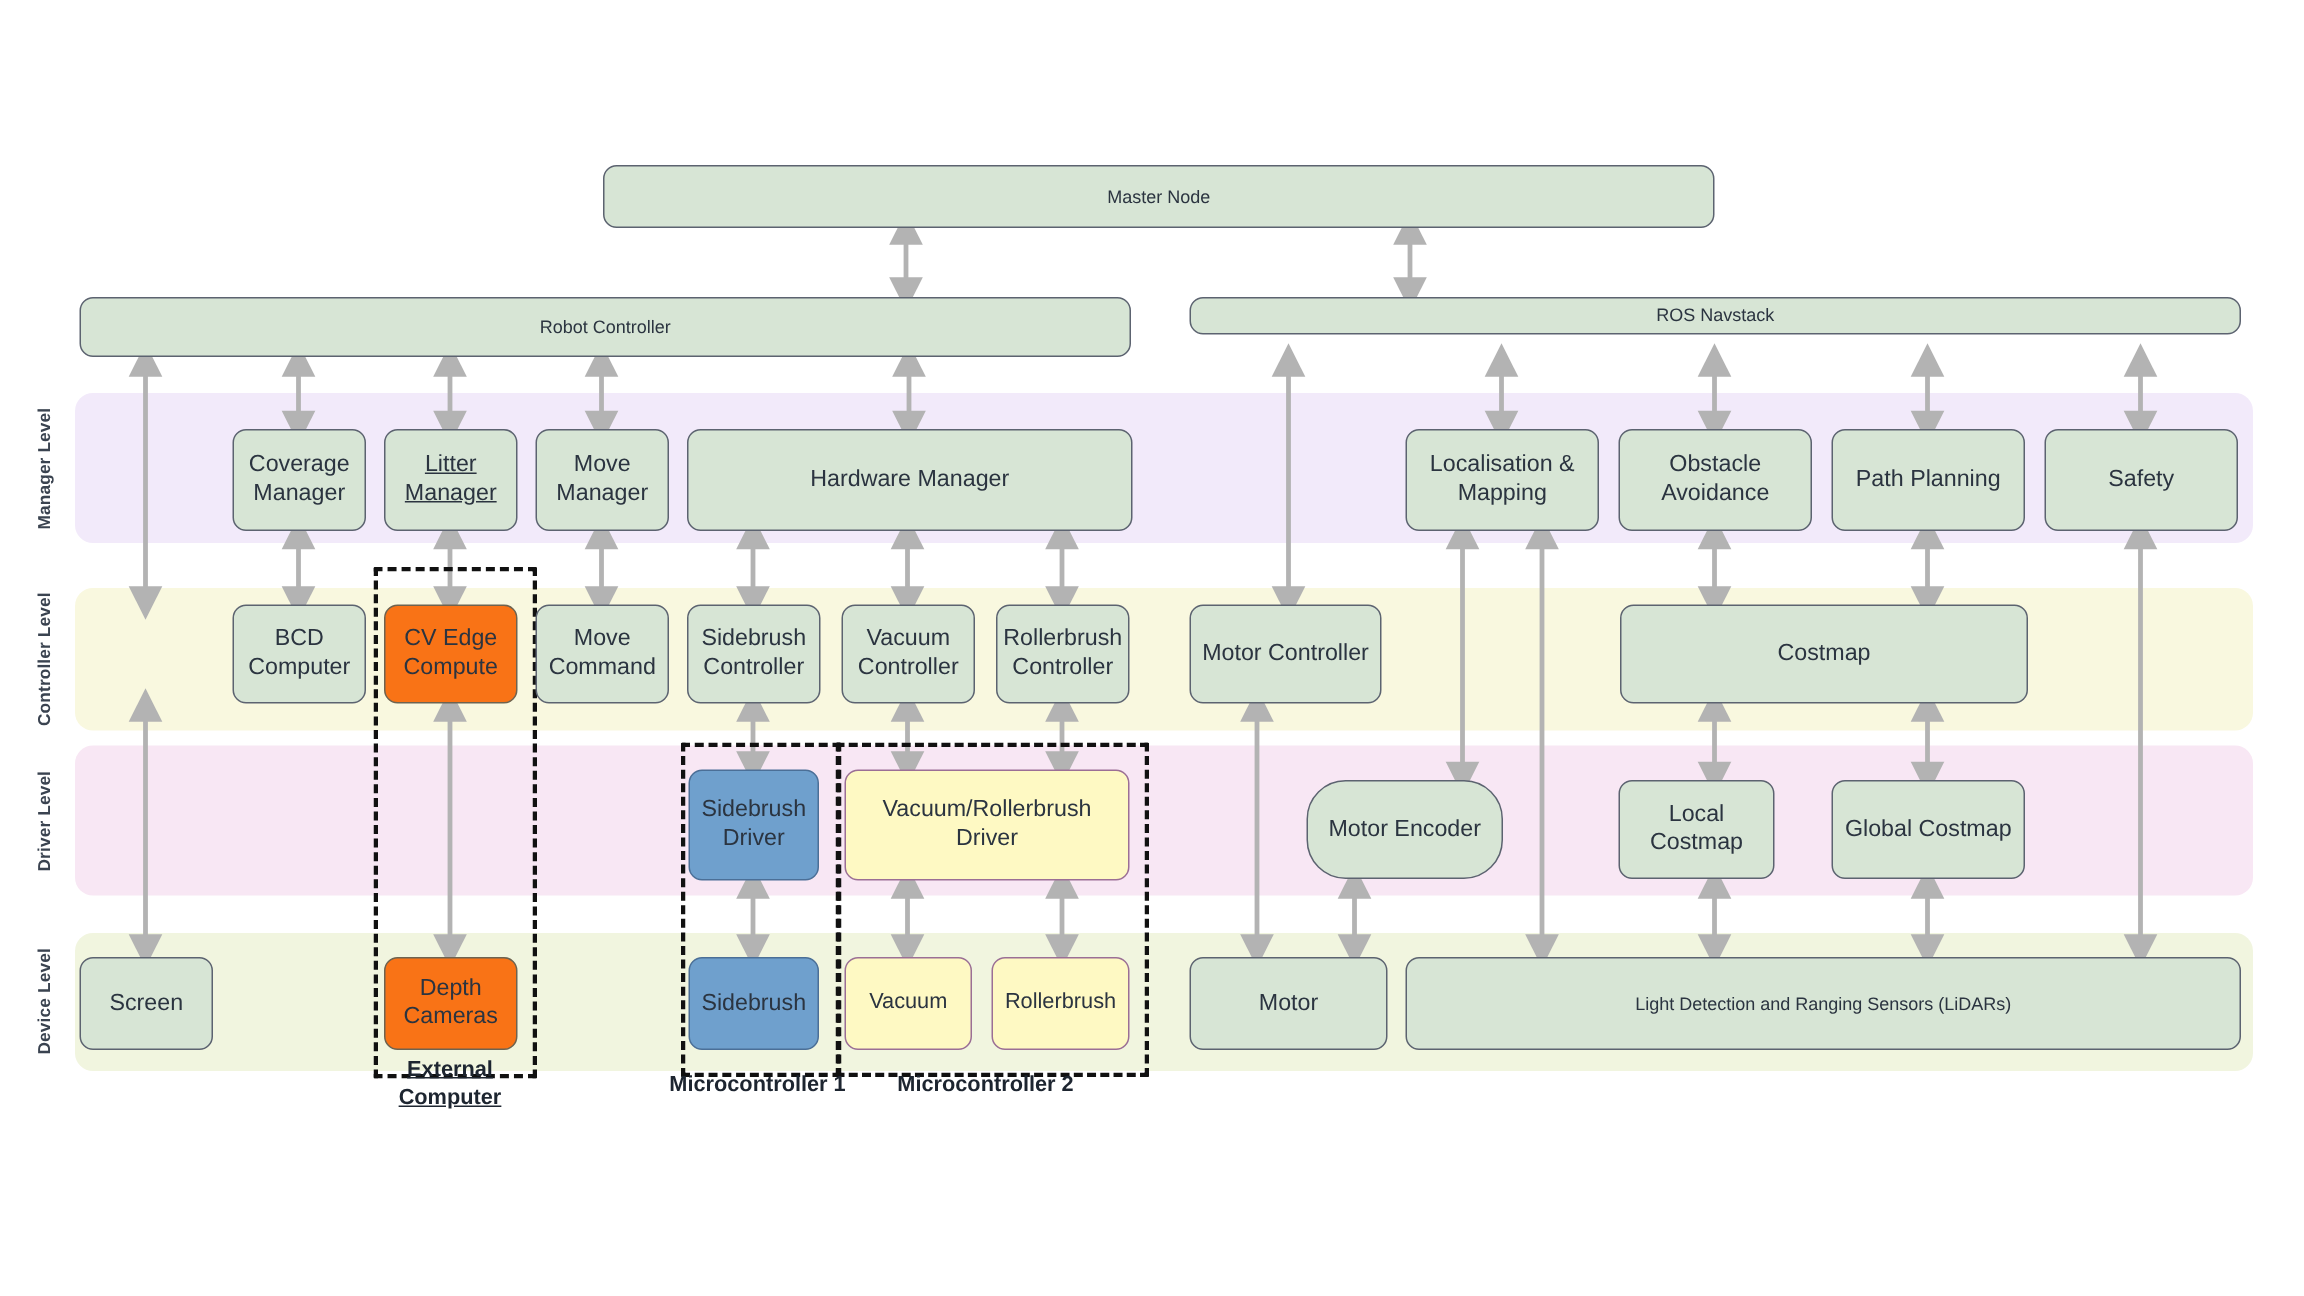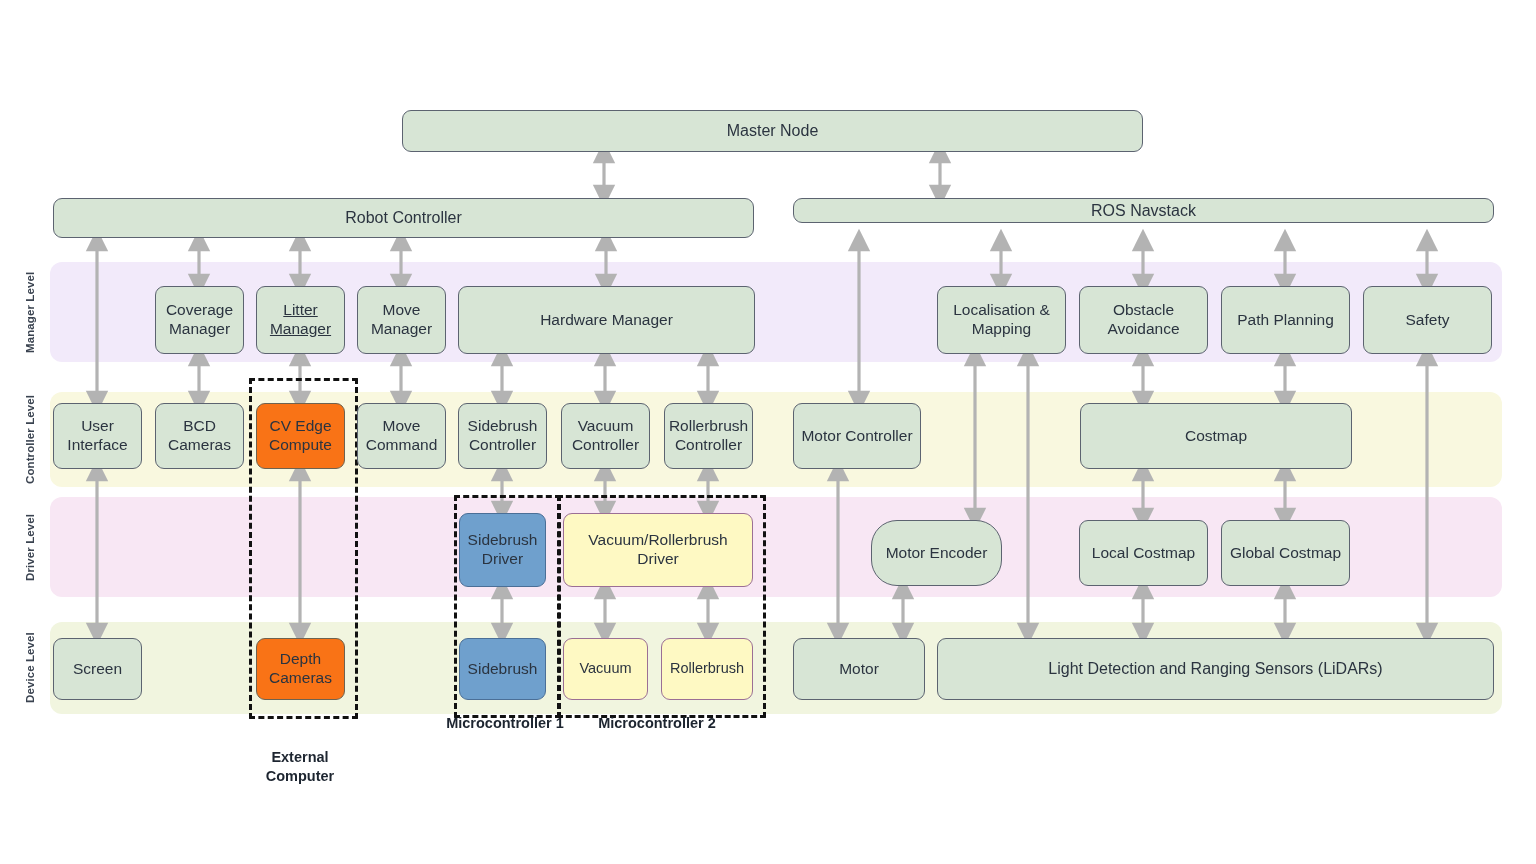--- a/index.html
+++ b/index.html
@@ -71,21 +71,21 @@
     border-radius: 9px;
     border: 1.4px solid #5c6370;
     background: #d7e5d5;
     font-size: 15.5px;
     line-height: 1.22;
     color: #2b3440;
     padding: 2px 5px;
     z-index: 5;
     white-space: pre-line;
   }
-  .node.wide { font-size: 16px; }
+  .node.wide { font-size: 12px; }
   .node.tan  { background: #f97316; border-color: #6e6350; }
   .node.blue { background: #6fa0cd; border-color: #4b6f97; }
   .node.pink { background: #fef9c3; border-color: #9b6f95; }
   .node.small { font-size: 14.5px; }
 </style>
 </head>
 <body>
 
 <div id="canvas">
 
@@ -158,21 +158,21 @@
       <line x1="1285" y1="470" x2="1285" y2="519"></line>
 
       <line x1="903" y1="588" x2="903" y2="634"></line>
 
       <line x1="1143" y1="588" x2="1143" y2="634"></line>
       <line x1="1285" y1="588" x2="1285" y2="634"></line>
     </g>
   </svg>
 
   <div class="dashgroup" style="left:249px; top:378px; width:103px; height:335px;"></div>
-  <div class="dashlabel" style="left:225px; top:748px; width:150px;">External
+  <div class="dashlabel" style="left:225px; top:704px; width:150px;text-decoration:underline;">External
 Computer</div>
 
   <div class="dashgroup" style="left:454px; top:495px; width:101px; height:217px;"></div>
   <div class="dashlabel" style="left:438px; top:714px; width:134px;">Microcontroller 1</div>
 
   <div class="dashgroup" style="left:557px; top:495px; width:203px; height:217px;"></div>
   <div class="dashlabel" style="left:590px; top:714px; width:134px;">Microcontroller 2</div>
 
   <div class="node wide" style="left:402px; top:110px; width:741px; height:42px;">Master Node</div>
   <div class="node wide" style="left:53px; top:198px; width:701px; height:40px;">Robot Controller</div>
@@ -186,45 +186,43 @@
 Manager</div>
   <div class="node" style="left:458px; top:286px; width:297px; height:68px;">Hardware Manager</div>
 
   <div class="node" style="left:937px; top:286px; width:129px; height:68px;">Localisation &amp;
 Mapping</div>
   <div class="node" style="left:1079px; top:286px; width:129px; height:68px;">Obstacle
 Avoidance</div>
   <div class="node" style="left:1221px; top:286px; width:129px; height:68px;">Path Planning</div>
   <div class="node" style="left:1363px; top:286px; width:129px; height:68px;">Safety</div>
 
-  <div class="node" style="left:53px; top:403px; width:89px; height:66px;">User
-Interface</div>
   <div class="node" style="left:155px; top:403px; width:89px; height:66px;">BCD
-Cameras</div>
+Computer</div>
   <div class="node tan" style="left:256px; top:403px; width:89px; height:66px;">CV Edge
 Compute</div>
   <div class="node" style="left:357px; top:403px; width:89px; height:66px;">Move
 Command</div>
   <div class="node" style="left:458px; top:403px; width:89px; height:66px;">Sidebrush
 Controller</div>
   <div class="node" style="left:561px; top:403px; width:89px; height:66px;">Vacuum
 Controller</div>
   <div class="node" style="left:664px; top:403px; width:89px; height:66px;">Rollerbrush
 Controller</div>
 
   <div class="node" style="left:793px; top:403px; width:128px; height:66px;">Motor Controller</div>
   <div class="node" style="left:1080px; top:403px; width:272px; height:66px;">Costmap</div>
 
   <div class="node blue" style="left:459px; top:513px; width:87px; height:74px;">Sidebrush
 Driver</div>
   <div class="node pink" style="left:563px; top:513px; width:190px; height:74px;">Vacuum/Rollerbrush
 Driver</div>
 
   <div class="node" style="left:871px; top:520px; width:131px; height:66px;border-radius:26px;">Motor Encoder</div>
-  <div class="node" style="left:1079px; top:520px; width:129px; height:66px;">Local Costmap</div>
+  <div class="node" style="left:1079px; top:520px; width:104px; height:66px;">Local Costmap</div>
   <div class="node" style="left:1221px; top:520px; width:129px; height:66px;">Global Costmap</div>
 
   <div class="node" style="left:53px; top:638px; width:89px; height:62px;">Screen</div>
   <div class="node tan" style="left:256px; top:638px; width:89px; height:62px;">Depth
 Cameras</div>
   <div class="node blue" style="left:459px; top:638px; width:87px; height:62px;">Sidebrush</div>
   <div class="node pink small" style="left:563px; top:638px; width:85px; height:62px;">Vacuum</div>
   <div class="node pink small" style="left:661px; top:638px; width:92px; height:62px;">Rollerbrush</div>
 
   <div class="node" style="left:793px; top:638px; width:132px; height:62px;">Motor</div>

